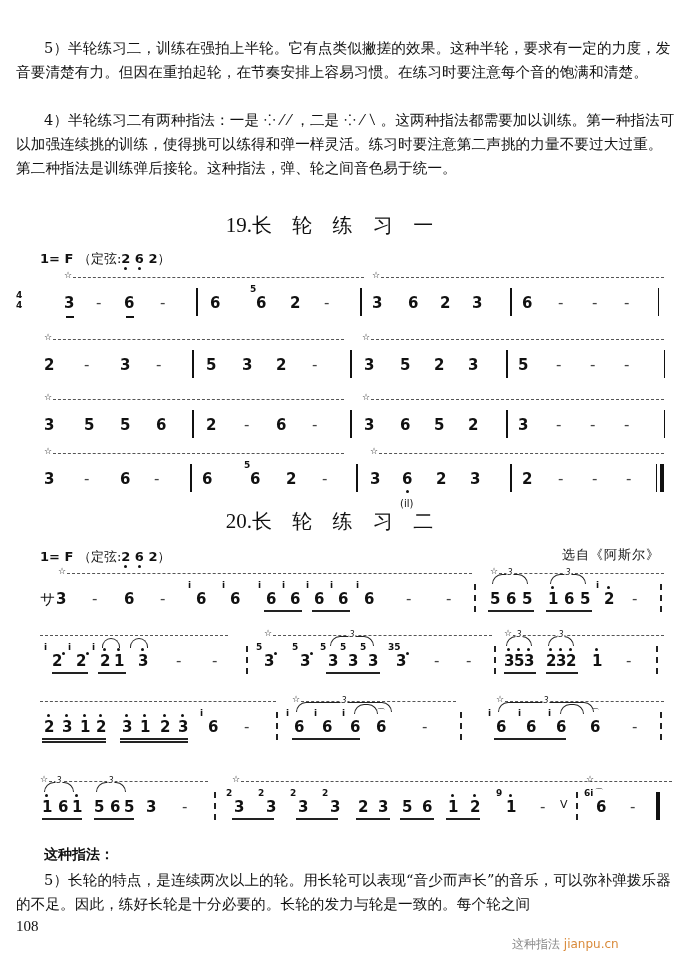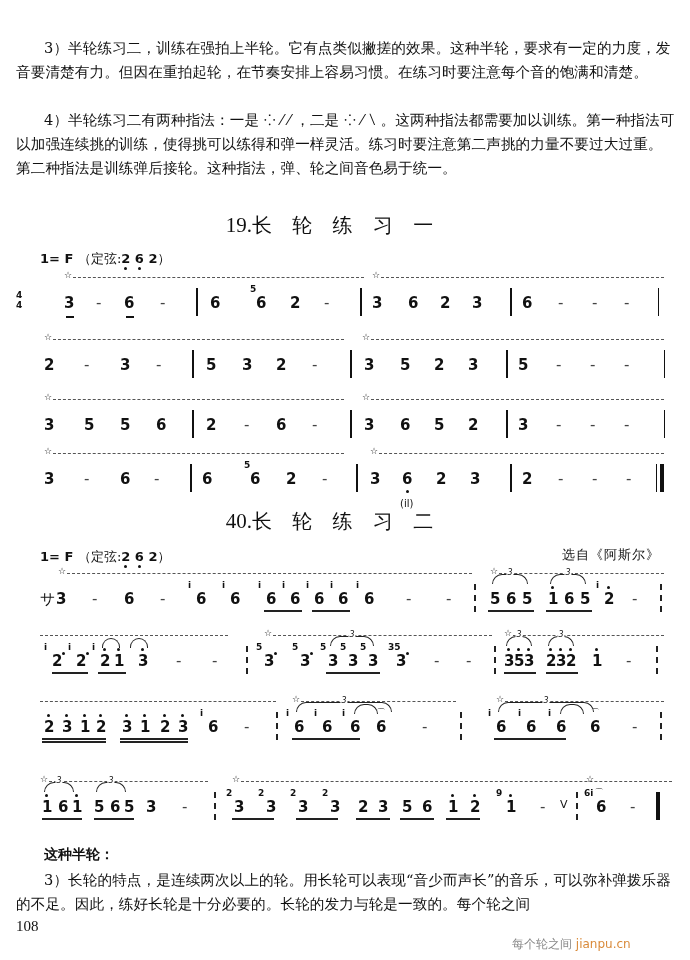--- a/index.html
+++ b/index.html
@@ -51,21 +51,21 @@
 
   #h-points { position: absolute; left: 44px; top: 846px; font-size: 14px; font-weight: bold; }
   #p1 { top: 868px; }
   .pageno { position: absolute; left: 16px; top: 918px; font-family: "Liberation Serif", serif; font-size: 15px; }
   .wm { position: absolute; left: 512px; top: 936px; font-size: 12px; color: #888; }
   .wm .url { color: #d98a3a; font-family: "DejaVu Sans", sans-serif; }
 </style>
 </head>
 <body>
 
-<div class="para" id="p3"><span class="indent"></span><span>3）半轮练习二，训练在强拍上半轮。它有点类似撇搓的效果。这种半轮，要求有一定的力度，发音要清楚有力。但因在重拍起轮，在节奏安排上容易习惯。在练习时要注意每个音的饱满和清楚。</span></div>
+<div class="para" id="p3"><span class="indent"></span><span>5）半轮练习二，训练在强拍上半轮。它有点类似撇搓的效果。这种半轮，要求有一定的力度，发音要清楚有力。但因在重拍起轮，在节奏安排上容易习惯。在练习时要注意每个音的饱满和清楚。</span></div>
 
 <div class="para" id="p4"><span class="indent"></span><span>4）半轮练习二有两种指法：一是 ⁘ ⁄ ⁄ ，二是 ⁘ ⁄ ∖ 。这两种指法都需要加以训练。第一种指法可以加强连续挑的训练，使得挑可以练得和弹一样灵活。练习时要注意第二声挑的力量不要过大过重。第二种指法是训练弹后接轮。这种指法，弹、轮之间音色易于统一。</span></div>
 
 <div class="title" id="t19"><span class="num">19.</span><span>长 轮 练 习 一</span></div>
 
 <div class="key" id="key19">
   <span>1= F</span>
   <span class="paren">（定弦:</span><span class="dot-under">2</span>
   <span class="dot-under">6</span>
   <span>2</span><span class="paren">）</span>
@@ -204,21 +204,21 @@
     <span class="n" style="left:522px;">2</span>
       <span class="n dash" style="left:558px;">-</span>
       <span class="n dash" style="left:592px;">-</span>
       <span class="n dash" style="left:626px;">-</span>
     <div class="bar thin" style="left:656px;"></div>
     <div class="bar final" style="left:660px;"></div>
     <span class="small-lbl" style="left:400px;top:34px;">(il)</span>
   </div>
 </div>
 
-<div class="title" id="t20"><span class="num">40.</span><span>长 轮 练 习 二</span></div>
+<div class="title" id="t20"><span class="num">20.</span><span>长 轮 练 习 二</span></div>
 
 <div class="key" id="key20">
   <span>1= F</span>
   <span class="paren">（定弦:</span><span class="dot-under">2</span>
   <span class="dot-under">6</span>
   <span>2</span><span class="paren">）</span>
 </div>
 <div class="source">选自《阿斯尔》</div>
 
 <div class="line" style="top:570px;">
@@ -490,17 +490,17 @@
     <span class="n" style="left:560px;font-weight:normal;font-size:11px;">V</span>
     <div class="bar dashed" style="left:576px;"></div>
     <span class="grace" style="left:584px;">6i</span>
       <span class="fermata" style="left:594px;">⌒</span>
       <span class="n" style="left:596px;">6</span>
     <span class="n dash" style="left:630px;">-</span>
     <div class="bar final" style="left:656px;"></div>
   </div>
 </div>
 
-<div id="h-points">这种半轮：</div>
-<div class="para" id="p1"><span class="indent"></span><span>3）长轮的特点，是连续两次以上的轮。用长轮可以表现“音少而声长”的音乐，可以弥补弹拨乐器的不足。因此，练好长轮是十分必要的。长轮的发力与轮是一致的。每个轮之间</span></div>
+<div id="h-points">这种指法：</div>
+<div class="para" id="p1"><span class="indent"></span><span>5）长轮的特点，是连续两次以上的轮。用长轮可以表现“音少而声长”的音乐，可以弥补弹拨乐器的不足。因此，练好长轮是十分必要的。长轮的发力与轮是一致的。每个轮之间</span></div>
 
 <div class="pageno">108</div>
-<div class="wm"><span>每个轮之间</span> <span class="url">jianpu.cn</span></div>
+<div class="wm"><span>这种指法</span> <span class="url">jianpu.cn</span></div>
 
 </body></html>

